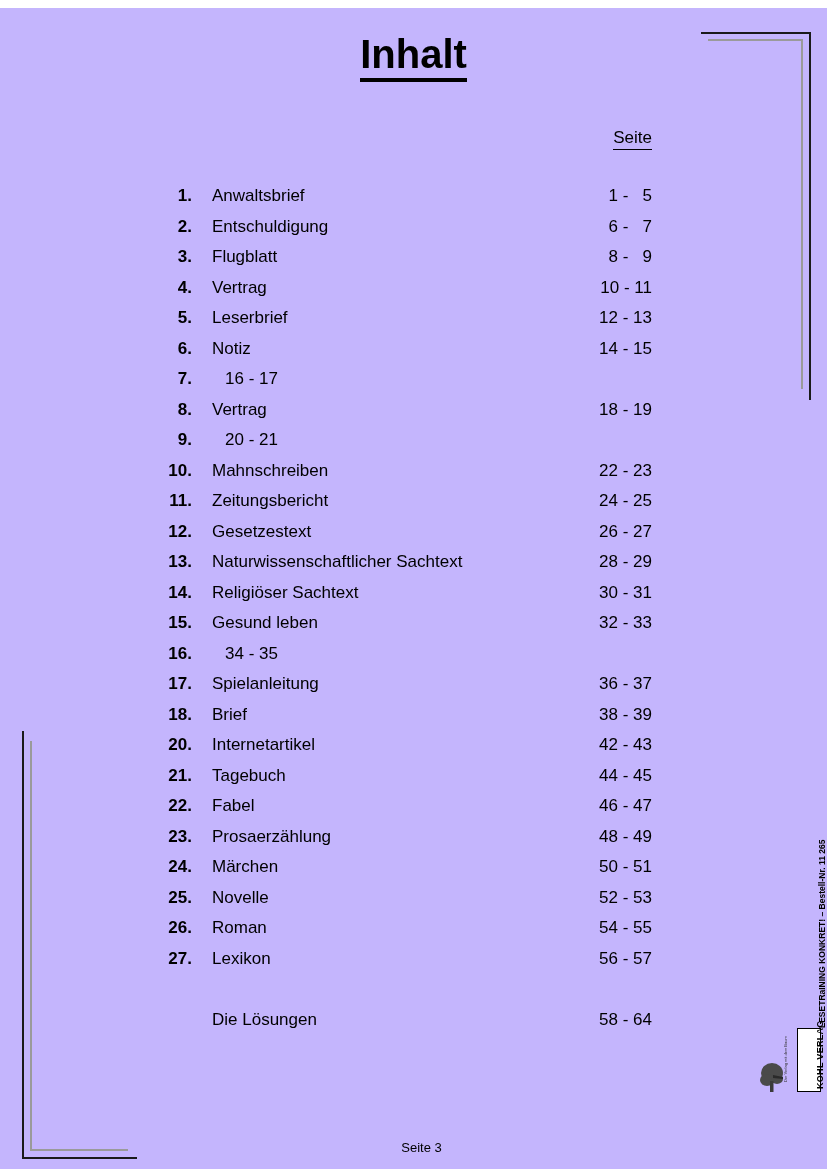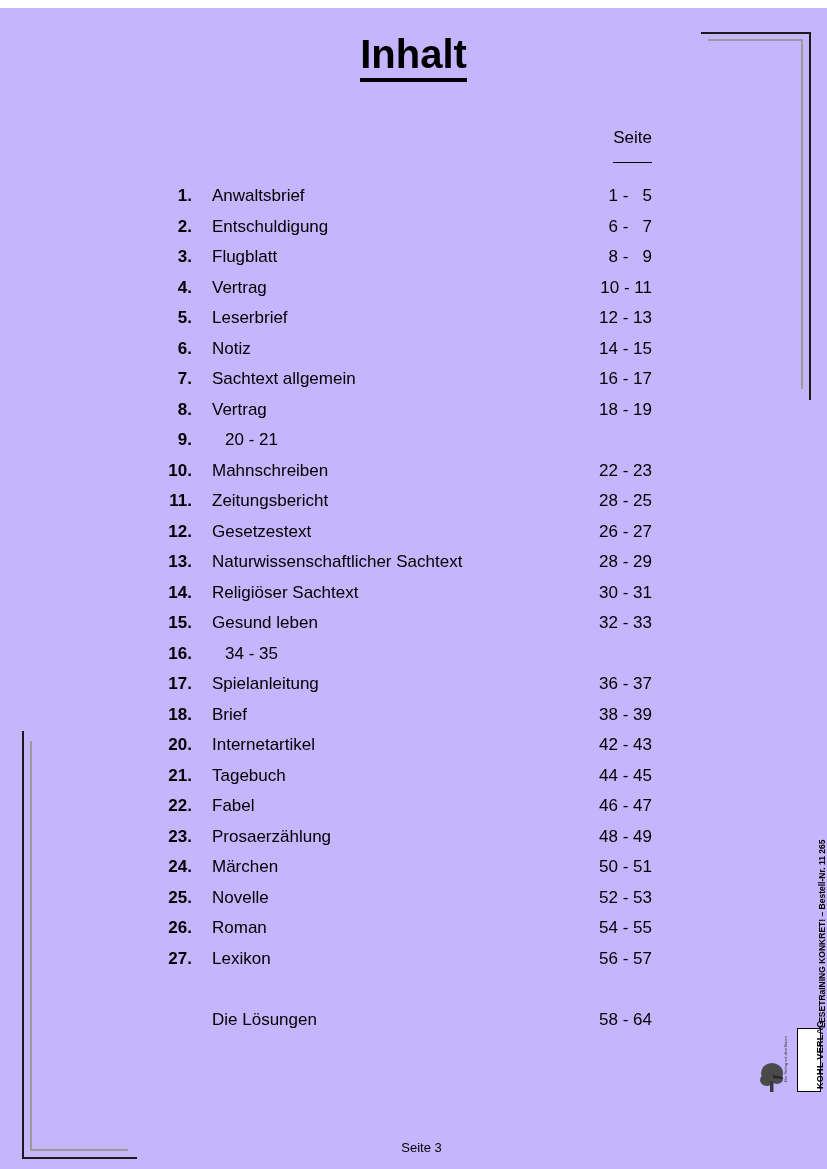--- a/index.html
+++ b/index.html
@@ -62,21 +62,21 @@
     width: 520px;
   }
   .toc-head {
     text-align: right;
     font-size: 17px;
     padding-right: 18px;
     margin-bottom: 38px;
   }
   .toc-head span {
     border-bottom: 1.5px solid #000;
-    padding-bottom: 15px;
+    padding-bottom: 2px;
   }
   .toc-row {
     display: flex;
     align-items: baseline;
     height: 30.5px;
     font-size: 17px;
   }
   .toc-num {
     width: 42px;
     text-align: right;
@@ -232,41 +232,40 @@
           <div class="toc-label">Leserbrief</div>
           <div class="toc-pages">12 - 13</div>
         </div>
         <div class="toc-row">
           <div class="toc-num">6.</div>
           <div class="toc-label">Notiz</div>
           <div class="toc-pages">14 - 15</div>
         </div>
         <div class="toc-row">
           <div class="toc-num">7.</div>
-          <div class="toc-label">Sachtext allgemein</div>
           <div class="toc-pages">16 - 17</div>
         </div>
         <div class="toc-row">
           <div class="toc-num">8.</div>
           <div class="toc-label">Vertrag</div>
           <div class="toc-pages">18 - 19</div>
         </div>
         <div class="toc-row">
           <div class="toc-num">9.</div>
           <div class="toc-pages">20 - 21</div>
         </div>
         <div class="toc-row">
           <div class="toc-num">10.</div>
           <div class="toc-label">Mahnschreiben</div>
           <div class="toc-pages">22 - 23</div>
         </div>
         <div class="toc-row">
           <div class="toc-num">11.</div>
           <div class="toc-label">Zeitungsbericht</div>
-          <div class="toc-pages">28 - 25</div>
+          <div class="toc-pages">24 - 25</div>
         </div>
         <div class="toc-row">
           <div class="toc-num">12.</div>
           <div class="toc-label">Gesetzestext</div>
           <div class="toc-pages">26 - 27</div>
         </div>
         <div class="toc-row">
           <div class="toc-num">13.</div>
           <div class="toc-label">Naturwissenschaftlicher Sachtext</div>
           <div class="toc-pages">28 - 29</div>

